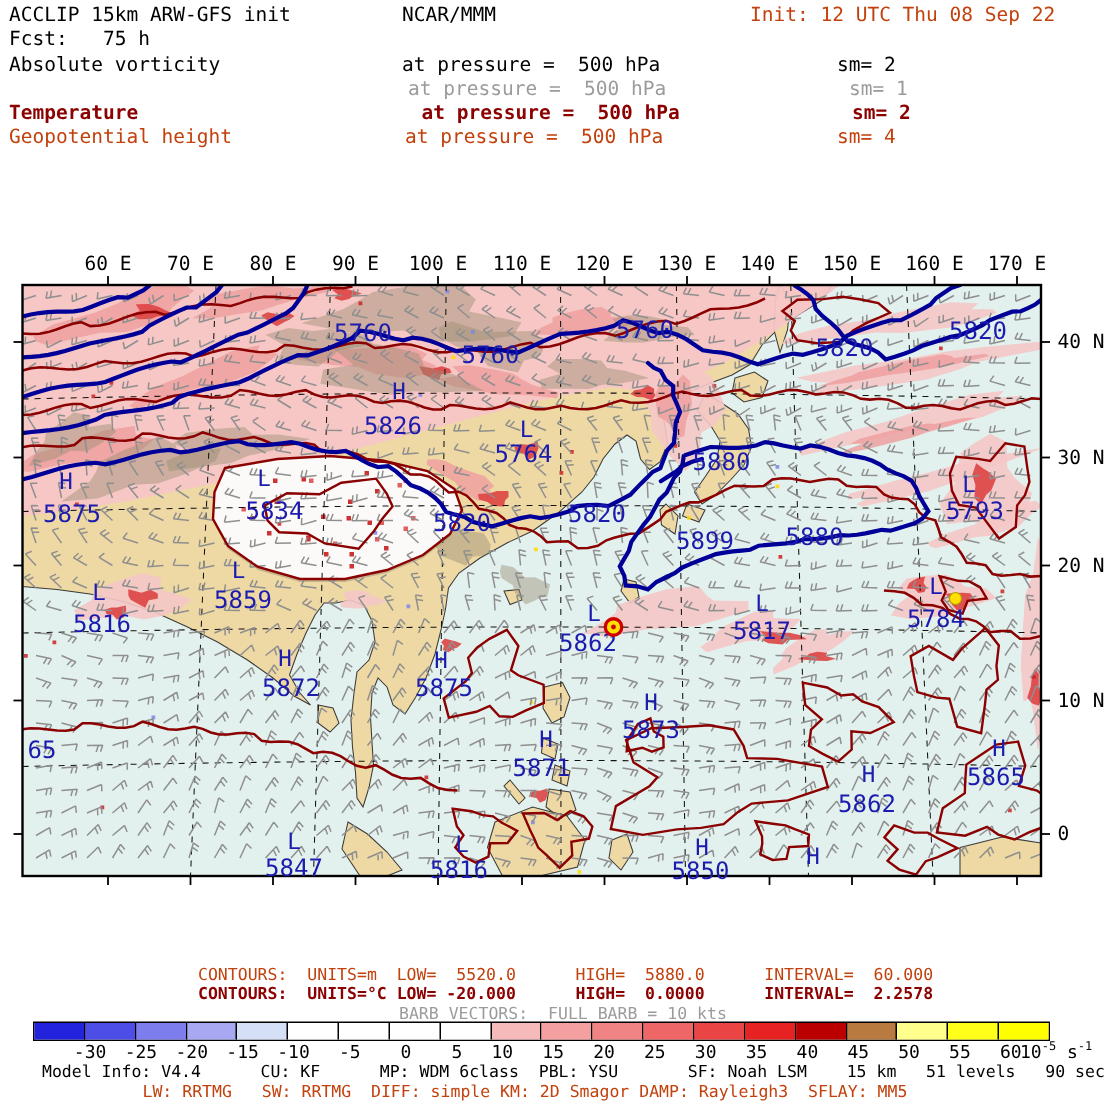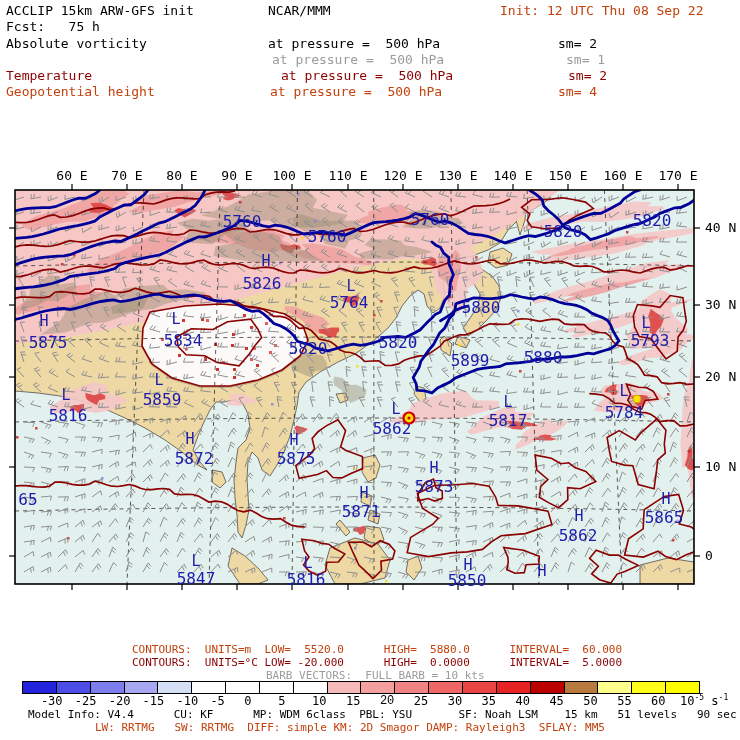--- a/index.html
+++ b/index.html
@@ -4,28 +4,28 @@
 <style>
   html,body{margin:0;padding:0;background:#ffffff;}
   #stage{position:relative;width:740px;height:740px;background:#ffffff;overflow:hidden;
          font-family:"DejaVu Sans Mono","Liberation Mono",monospace;}
   .abs{position:absolute;white-space:pre;line-height:1.1;text-align:center;}
   .fs13{font-size:13px;}
   .fs11{font-size:11px;}
   .fs12{font-size:12px;}
   .c-k{color:#000000;}
   .c-gray{color:#9b9b9b;}
-  .c-red{color:#8b0000;}
+  .c-red{color:#8b0000;font-weight:bold;}
   .c-navy{color:#c2410c;}
   #map-svg{position:absolute;left:0;top:0;width:740px;height:740px;}
   #cbar-cells{position:absolute;left:22px;top:681px;width:678px;height:13px;display:flex;
               border:1px solid #000;box-sizing:border-box;}
   #cbar-cells .cell{flex:1 1 auto;border-right:1px solid #000;}
   #cbar-cells .cell:last-child{border-right:none;}
-  .cbar-tick{position:absolute;top:694px;width:30px;text-align:left;font-size:12px;color:#000;}
+  .cbar-tick{position:absolute;top:694px;width:30px;text-align:right;font-size:12px;color:#000;}
   sup{font-size:8px;}
 </style>
 </head>
 <body>
 
 <div id="stage">
 
   <div class="abs fs13 c-k" style="left:6px;top:4px">ACCLIP 15km ARW-GFS init</div>
   <div class="abs fs13 c-k" style="left:268px;top:4px">NCAR/MMM</div>
   <div class="abs fs13 c-navy" style="left:500px;top:4px">Init: 12 UTC Thu 08 Sep 22</div>
@@ -357,21 +357,21 @@
         <text font-family="DejaVu Sans Mono, monospace" font-size="16" fill="#1b1bad" text-anchor="middle" x="306" y="585">5816</text>
       </g>
       <g>
         <circle cx="409" cy="418" r="5.5" fill="#ffe000" stroke="#cc0000" stroke-width="2.2"></circle>
         <circle cx="409" cy="418" r="1.6" fill="#cc0000"></circle>
         <circle cx="637" cy="399" r="4" fill="#ffe000" stroke="#b8a000" stroke-width="0.8"></circle>
       </g>
     </svg>
 
   <div class="abs fs11 c-navy" style="left:132px;top:644px">CONTOURS:  UNITS=m  LOW=  5520.0      HIGH=  5880.0      INTERVAL=  60.000</div>
-  <div class="abs fs11 c-red" style="left:132px;top:657px">CONTOURS:  UNITS=°C LOW= -20.000      HIGH=  0.0000      INTERVAL=  5.0000</div>
+  <div class="abs fs11 c-red" style="left:132px;top:657px">CONTOURS:  UNITS=°C LOW= -20.000      HIGH=  0.0000      INTERVAL=  2.2578</div>
   <div class="abs fs11 c-gray" style="left:266px;top:670px">BARB VECTORS:  FULL BARB = 10 kts</div>
 
   <div id="cbar-cells">
       <div class="cell" style="background: rgb(35, 35, 222);"></div>
       <div class="cell" style="background: rgb(77, 77, 232);"></div>
       <div class="cell" style="background: rgb(125, 125, 238);"></div>
       <div class="cell" style="background: rgb(168, 168, 242);"></div>
       <div class="cell" style="background: rgb(213, 223, 246);"></div>
       <div class="cell" style="background: rgb(255, 255, 255);"></div>
       <div class="cell" style="background: rgb(255, 255, 255);"></div>
@@ -393,21 +393,21 @@
       <span class="cbar-tick" style="left: 40.9px;">-30</span>
       <span class="cbar-tick" style="left: 74.8px;">-25</span>
       <span class="cbar-tick" style="left: 108.7px;">-20</span>
       <span class="cbar-tick" style="left: 142.6px;">-15</span>
       <span class="cbar-tick" style="left: 176.5px;">-10</span>
       <span class="cbar-tick" style="left: 210.4px;">-5</span>
       <span class="cbar-tick" style="left: 244.3px;">0</span>
       <span class="cbar-tick" style="left: 278.2px;">5</span>
       <span class="cbar-tick" style="left: 312.1px;">10</span>
       <span class="cbar-tick" style="left: 346px;">15</span>
-      <span class="cbar-tick" style="left: 379.9px; font-family: Liberation Mono, monospace;">20</span>
+      <span class="cbar-tick" style="left: 379.9px;">20</span>
       <span class="cbar-tick" style="left: 413.8px;">25</span>
       <span class="cbar-tick" style="left: 447.7px;">30</span>
       <span class="cbar-tick" style="left: 481.6px;">35</span>
       <span class="cbar-tick" style="left: 515.5px;">40</span>
       <span class="cbar-tick" style="left: 549.4px;">45</span>
       <span class="cbar-tick" style="left: 583.3px;">50</span>
       <span class="cbar-tick" style="left: 617.2px;">55</span>
       <span class="cbar-tick" style="left: 651.1px;">60</span>
     </div>
   <span class="abs fs12 c-k" style="left:680px;top:694px"><span>10</span><sup>-5</sup> <span>s</span><sup>-1</sup></span>

